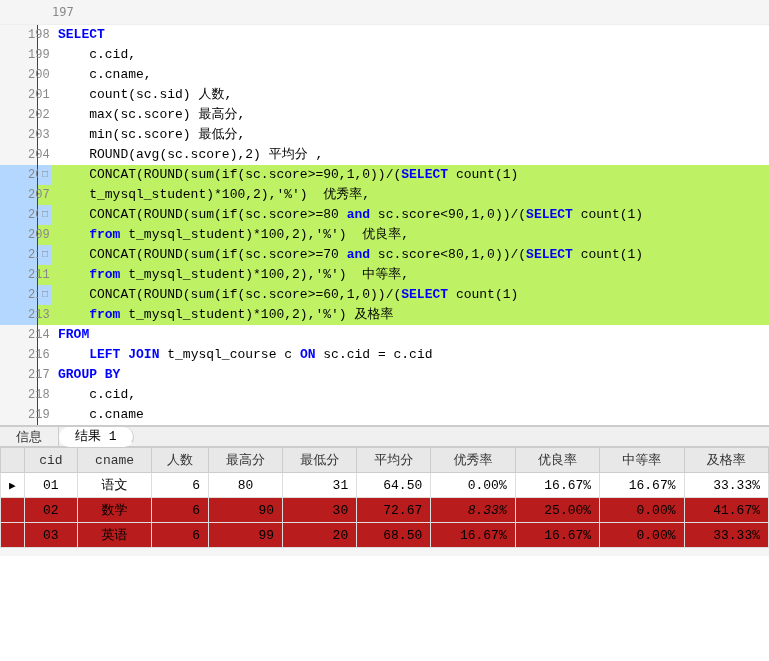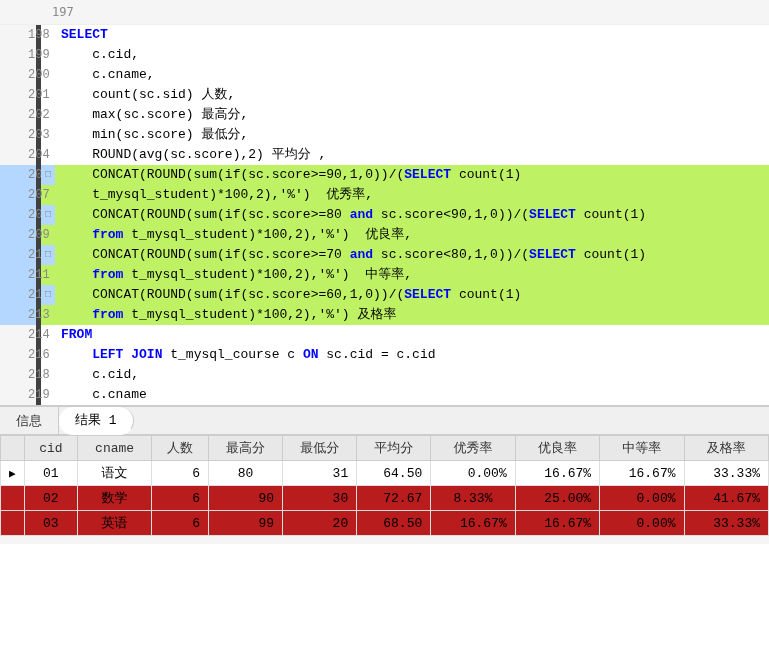--- a/index.html
+++ b/index.html
@@ -26,21 +26,21 @@
 
     .line-num {
       width: 38px;
       min-width: 38px;
       text-align: right;
       padding-right: 8px;
       color: #888;
       user-select: none;
       font-size: 12px;
       background: #f5f5f5;
-      border-right: 5px solid #404040;
+      border-right: 1px solid #404040;
       padding-left: 28px;
     }
 
     .line-fold {
       width: 14px;
       min-width: 14px;
       text-align: center;
       color: #888;
       font-size: 10px;
       background: #f5f5f5;
@@ -69,21 +69,21 @@
     
     .bottom-panel {
       border-top: 2px solid #ccc;
       background: #f5f5f5;
     }
 
     .tabs-bar {
       display: flex;
       background: #f0f0f0;
       border-bottom: 1px solid #ccc;
-      height: 28px;
+      height: 20px;
     }
 
     .tab {
       padding: 4px 16px;
       font-size: 13px;
       cursor: pointer;
       border-right: 1px solid #ccc;
       display: flex;
       align-items: center;
       color: #333;
@@ -242,20 +242,25 @@
       </div>
       <div class="code-line">
         <span class="line-num">214</span>
         <span class="line-fold"></span>
         <span class="line-content"><span class="kw">FROM</span></span>
       </div>
       <div class="code-line">
         <span class="line-num">216</span>
         <span class="line-fold"></span>
         <span class="line-content"><span class="plain">    </span><span class="kw">LEFT JOIN</span><span class="plain"> t_mysql_course c </span><span class="kw">ON</span><span class="plain"> sc.cid = c.cid</span></span>
+      </div>
+      <div class="code-line">
+        <span class="line-num">217</span>
+        <span class="line-fold"></span>
+        <span class="line-content"><span class="kw">GROUP BY</span></span>
       </div>
       <div class="code-line">
         <span class="line-num">218</span>
         <span class="line-fold"></span>
         <span class="line-content"><span class="plain">    c.cid,</span></span>
       </div>
       <div class="code-line">
         <span class="line-num">219</span>
         <span class="line-fold"></span>
         <span class="line-content"><span class="plain">    c.cname</span></span>
@@ -301,21 +306,21 @@
             <td style="text-align: right;">33.33%</td>
           </tr>
           <tr>
             <td class="row-indicator"></td>
             <td style="text-align: center;">02</td>
             <td style="text-align: center;">数学</td>
             <td style="text-align: right;">6</td>
             <td style="text-align: right;">90</td>
             <td style="text-align: right;">30</td>
             <td style="text-align: right;">72.67</td>
-            <td style="text-align: center;">8.33%</td>
+            <td style="text-align: right; font-style: italic;">8.33%</td>
             <td style="text-align: right;">25.00%</td>
             <td style="text-align: right;">0.00%</td>
             <td style="text-align: right;">41.67%</td>
           </tr>
           <tr>
             <td class="row-indicator"></td>
             <td style="text-align: center;">03</td>
             <td style="text-align: center;">英语</td>
             <td style="text-align: right;">6</td>
             <td style="text-align: right;">99</td>

